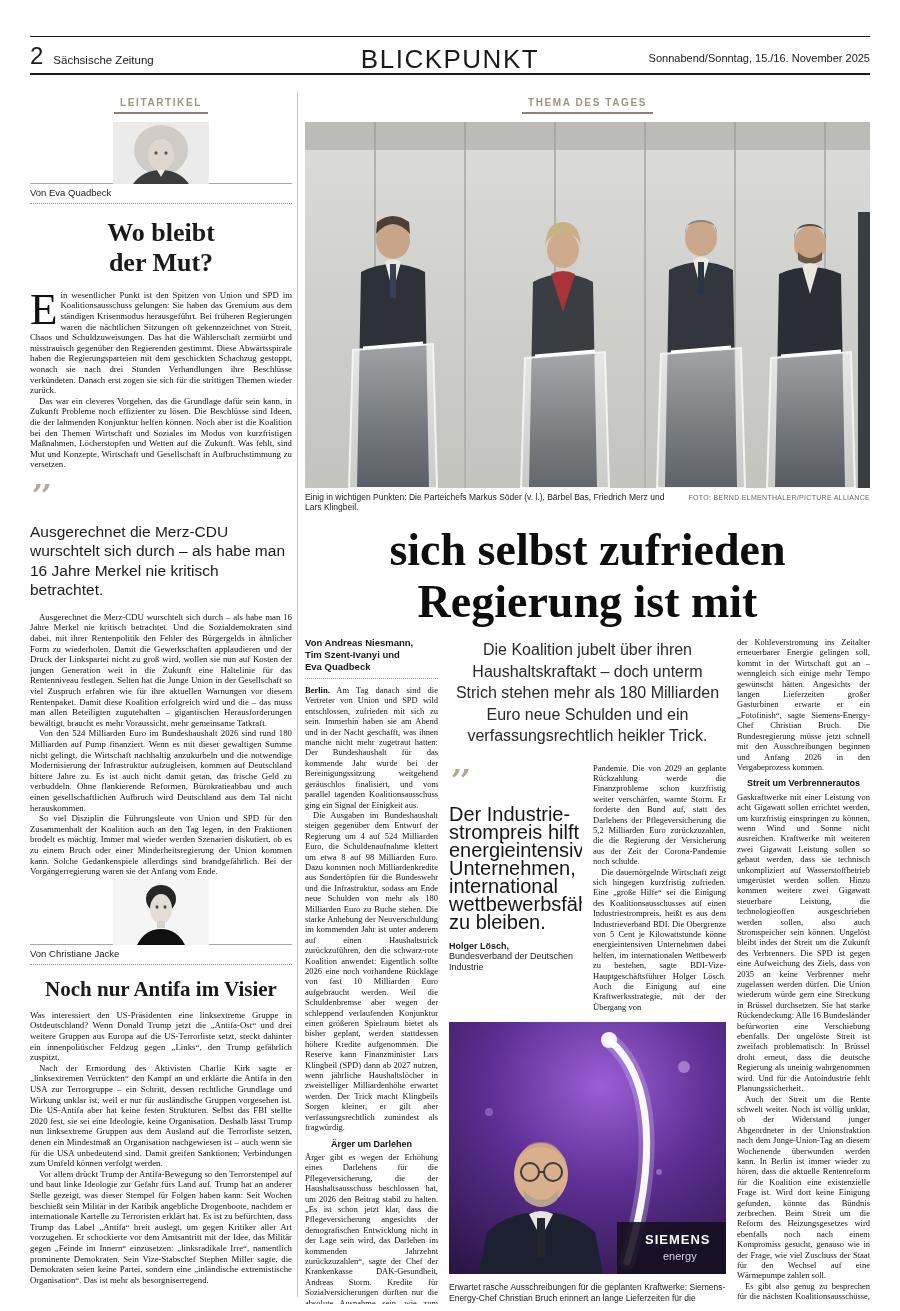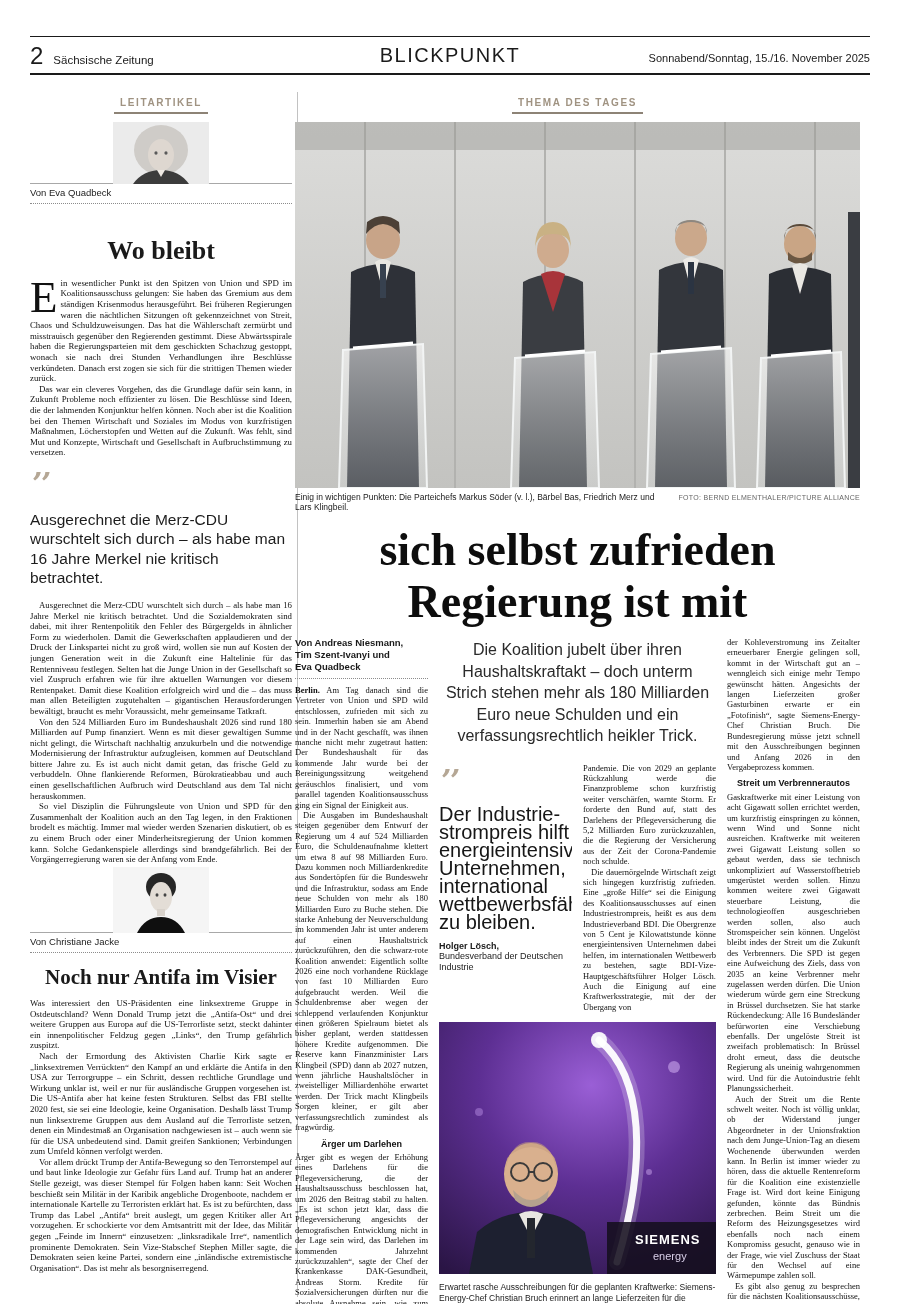--- a/index.html
+++ b/index.html
@@ -4,38 +4,38 @@
 <style>
   html,body{margin:0;padding:0;background:#888;}
   .page{position:relative;width:900px;height:1311px;background:#fff;margin:0 auto;overflow:hidden;
         font-family:"Liberation Sans",sans-serif;color:#1a1a1a;}
   
   .rule-top{position:absolute;left:30px;right:30px;top:36px;height:1px;background:#1a1a1a;}
   .rule-bottom{position:absolute;left:30px;right:30px;top:73px;height:2px;background:#1a1a1a;}
   .hdr-left{position:absolute;left:30px;top:42px;display:flex;align-items:baseline;gap:10px;}
   .hdr-page{font-size:24px;font-weight:400;}
   .hdr-paper{font-size:11.5px;}
-  .hdr-section{position:absolute;left:0;right:0;top:44px;text-align:center;font-size:20px;
+  .hdr-section{position:absolute;left:0;right:0;top:44px;text-align:center;font-size:26px;
                letter-spacing:1.5px;font-weight:500;}
   .hdr-date{position:absolute;right:30px;top:52px;font-size:11px;}
   
   .vdivider{position:absolute;left:297px;top:92px;height:1205px;width:1px;background:#c2c2c2;}
   .leftcol{position:absolute;left:30px;top:92px;width:262px;height:1212px;overflow:hidden;}
-  .main{position:absolute;left:295px;top:92px;width:565px;height:1212px;overflow:hidden;}
+  .main{position:absolute;left:305px;top:92px;width:565px;height:1212px;overflow:hidden;}
   
   .kicker{text-align:center;margin-bottom:8px;}
   .kicker span{display:inline-block;font-size:10px;font-weight:bold;letter-spacing:1.6px;
                color:#a09382;padding:0 6px 4px;border-bottom:2px solid #8d8376;}
   
   .authorphoto{display:block;margin:2px auto 0;}
   .byline{border-top:1px solid #a8a8a8;border-bottom:1px dotted #8c8c8c;text-align:left;
           font-size:9.5px;color:#222;padding:3px 0 5px;margin-top:-1px;}
   
   .ltitle{font-family:"Liberation Serif",serif;font-weight:bold;font-size:26px;line-height:1.15;
-          text-align:center;margin:32px 0 12px;}
+          text-align:center;margin:14px 0 12px;}
   .ltitle2{font-family:"Liberation Serif",serif;font-weight:bold;font-size:21px;line-height:1.15;
            text-align:center;margin:12px 0 9px;}
   .body{font-family:"Liberation Serif",serif;font-size:8.8px;line-height:10.6px;text-align:justify;
         color:#111;hyphens:auto;}
   .body p{margin:0;}
   .body p.ind{text-indent:9px;}
   .dropcap{float:left;font-family:"Liberation Serif",serif;font-size:45px;line-height:36px;
            padding:1px 3px 0 0;font-weight:400;}
   .qmark{font-family:"DejaVu Serif",serif;font-size:46px;line-height:30px;color:#b5a795;
          height:32px;overflow:hidden;margin:14px 0 6px;}
@@ -94,20 +94,21 @@
       <ellipse cx="48" cy="33" rx="13" ry="16" fill="#ded7d0"></ellipse>
       <ellipse cx="43" cy="31" rx="1.6" ry="1.8" fill="#5a5a5a"></ellipse>
       <ellipse cx="53" cy="31" rx="1.6" ry="1.8" fill="#5a5a5a"></ellipse>
       <path d="M20 62 Q30 48 48 48 Q66 48 76 62 Z" fill="#3c3c3c"></path>
       <path d="M44 48 L48 55 L52 48 Z" fill="#efeae4"></path>
     </svg>
     <div class="byline">Von Eva Quadbeck</div>
 
     <div class="ltitle">
       <div>Wo bleibt</div>
+      <div>der Mut?</div>
     </div>
 
     <div class="body">
       <p><span class="dropcap">E</span><span>in wesentlicher Punkt ist den Spitzen von Union und SPD im Koalitionsausschuss gelungen: Sie haben das Gremium aus dem ständigen Krisenmodus herausgeführt. Bei früheren Regierungen waren die nächtlichen Sitzungen oft gekennzeichnet von Streit, Chaos und Schuldzuweisungen. Das hat die Wählerschaft zermürbt und misstrauisch gegenüber den Regierenden gestimmt. Diese Abwärtsspirale haben die Regierungsparteien mit dem geschickten Schachzug gestoppt, wonach sie nach drei Stunden Verhandlungen ihre Beschlüsse verkündeten. Danach erst zogen sie sich für die strittigen Themen wieder zurück.</span></p>
       <p class="ind">Das war ein cleveres Vorgehen, das die Grundlage dafür sein kann, in Zukunft Probleme noch effizienter zu lösen. Die Beschlüsse sind Ideen, die der lahmenden Konjunktur helfen können. Noch aber ist die Koalition bei den Themen Wirtschaft und Soziales im Modus von kurzfristigen Maßnahmen, Löcherstopfen und Wetten auf die Zukunft. Was fehlt, sind Mut und Konzepte, Wirtschaft und Gesellschaft in Aufbruchstimmung zu versetzen.</p>
     </div>
 
     <div class="qmark">”</div>
     <div class="lquote">Ausgerechnet die Merz-CDU wurschtelt sich durch – als habe man 16 Jahre Merkel nie kritisch betrachtet.</div>
 

